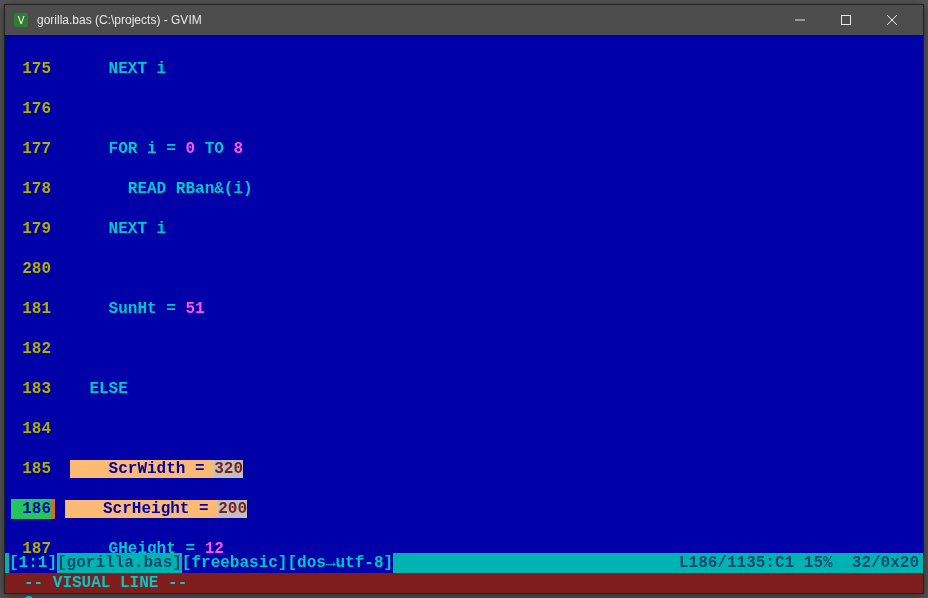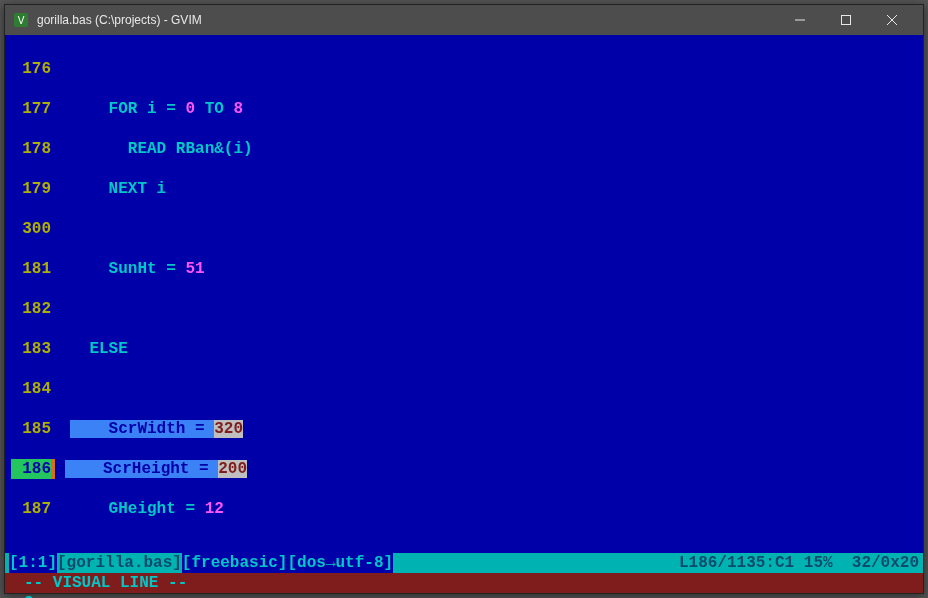--- a/index.html
+++ b/index.html
@@ -42,21 +42,21 @@
     line-height: 20px;
     overflow: hidden;
     white-space: pre;
     font-weight: bold;
   }
 
   .ln { color: #b0b000; display:inline-block; width: 40px; text-align:right; }
   .ln.cur { color: #0000a8; background: #22c55e; }
   .row { height:20px; }
   .normal { color: #00c8c8; }
-  .hl { background: #3b82f6; color: #0000a8; }
+  .hl { background: #fdba74; color: #0000a8; }
   .hlnum { background: #bfbfbf; color: #7f1d1d; }
   .num { color: #ff54ff; }
   .cmarker { display:inline-block; width:4px; height:20px; vertical-align:bottom; }
   .cmarker.orange { background:#d86c1e; }
 
   .statusbar {
     height: 20px;
     background: #00b3b3;
     color: #0000a8;
     font-size: 16px;
@@ -110,25 +110,26 @@
       <div class="winbtn">
           <svg viewBox="0 0 10 10">
             <line x1="0" y1="0" x2="10" y2="10"></line>
             <line x1="10" y1="0" x2="0" y2="10"></line>
           </svg>
         </div>
     </div>
   </div>
 
   <div class="editor">
+<div class="row"><span class="ln">175</span>  <span class="normal">    NEXT i</span></div>
 <div class="row"><span class="ln">176</span>  <span class="normal"></span></div>
 <div class="row"><span class="ln">177</span>  <span class="normal">    FOR i = </span><span class="num">0</span><span class="normal"> TO </span><span class="num">8</span></div>
 <div class="row"><span class="ln">178</span>  <span class="normal">      READ RBan&amp;(i)</span></div>
 <div class="row"><span class="ln">179</span>  <span class="normal">    NEXT i</span></div>
-<div class="row"><span class="ln">300</span>  <span class="normal"></span></div>
+<div class="row"><span class="ln">280</span>  <span class="normal"></span></div>
 <div class="row"><span class="ln">181</span>  <span class="normal">    SunHt = </span><span class="num">51</span></div>
 <div class="row"><span class="ln">182</span>  <span class="normal"></span></div>
 <div class="row"><span class="ln">183</span>  <span class="normal">  ELSE</span></div>
 <div class="row"><span class="ln">184</span>  <span class="normal"></span></div>
 <div class="row"><span class="ln">185</span>  <span class="hl">    ScrWidth = </span><span class="hlnum">320</span></div>
 <div class="row"><span class="ln cur">186</span><span class="cmarker orange"></span> <span class="hl">    ScrHeight = </span><span class="hlnum">200</span></div>
 <div class="row"><span class="ln">187</span>  <span class="normal">    GHeight = </span><span class="num">12</span></div>
 
 
 

